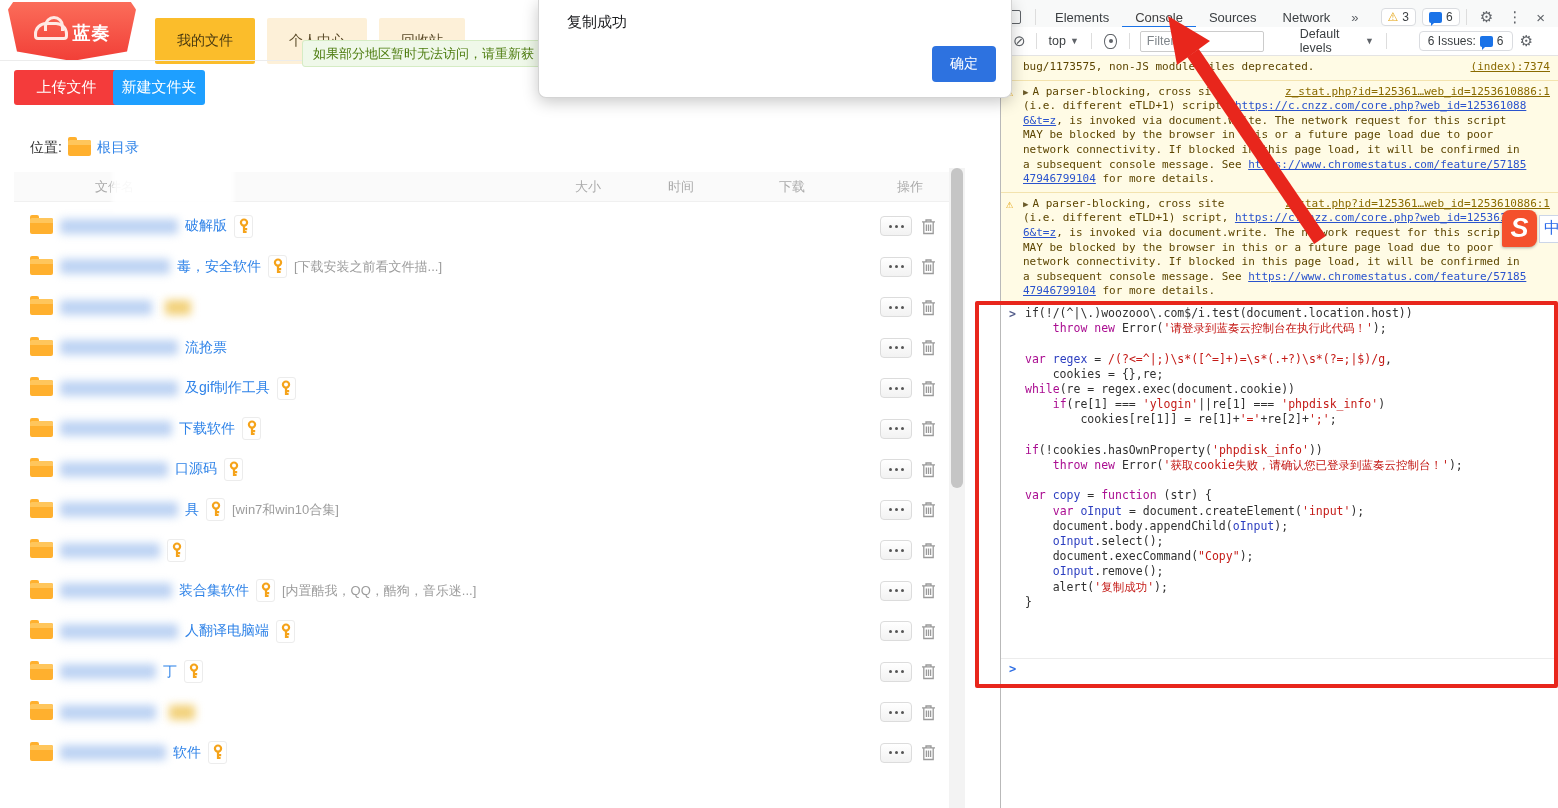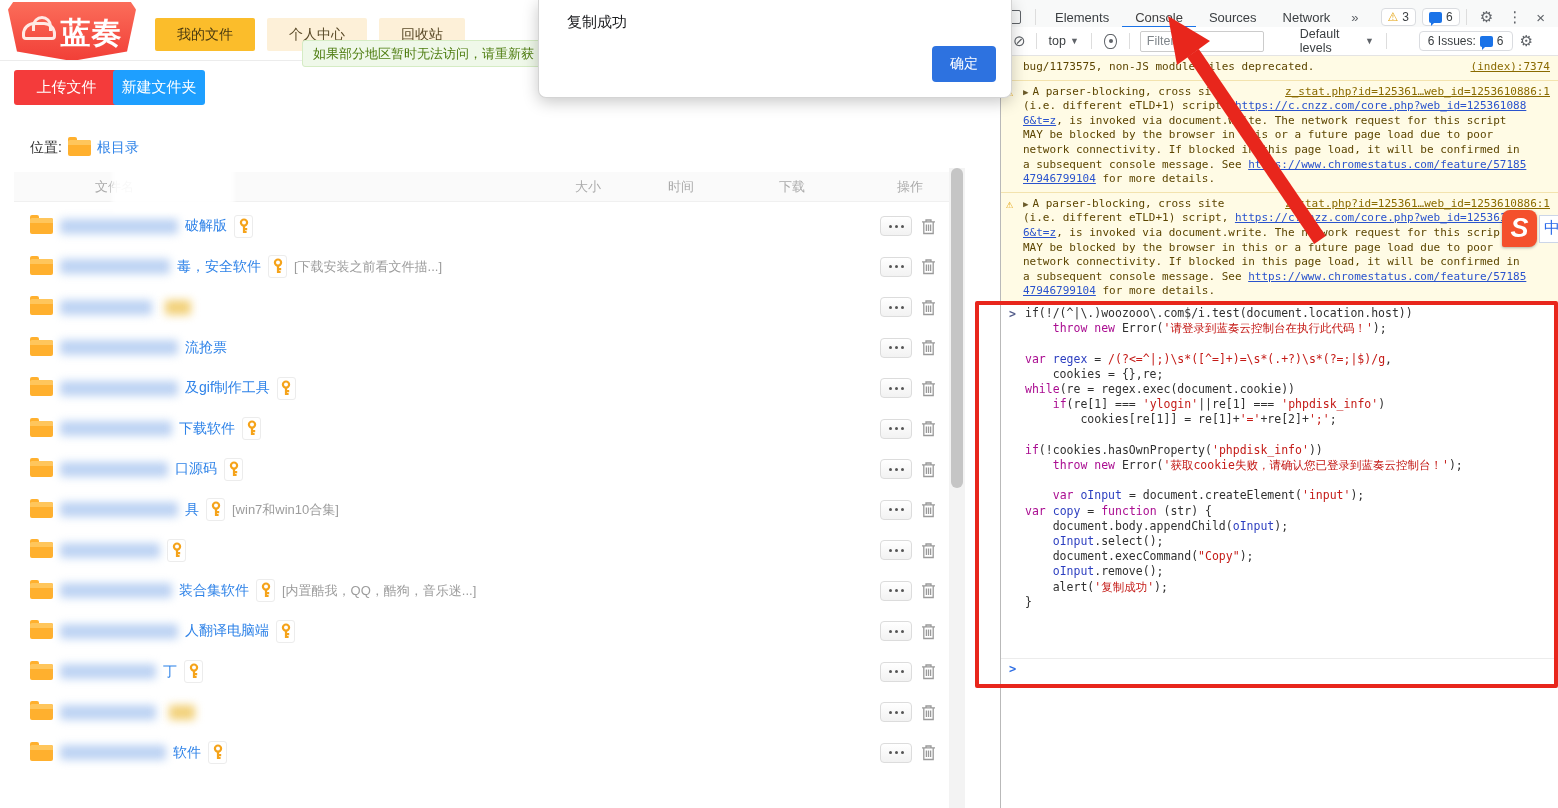--- a/index.html
+++ b/index.html
@@ -9,23 +9,23 @@
   
   .lz { position:absolute; inset:0; width:1000px; z-index:1; }
   .lz-logo { position:absolute; left:8px; top:2px; width:128px; height:62px;
     background:linear-gradient(180deg,#fb6d5a,#f13c35);
     clip-path:polygon(4% 0,96% 0,100% 12%,93% 80%,50% 95%,7% 80%,0 12%);
     display:flex; align-items:center; justify-content:center; gap:5px; }
   .lz-cloud { width:34px; height:18px; background:transparent; border:3px solid #ffe9e4;
     border-radius:12px 12px 4px 4px; position:relative; top:-2px; }
   .lz-cloud:before { content:""; position:absolute; left:7px; top:-9px; width:14px; height:12px;
     border:3px solid #ffe9e4; border-bottom:none; border-radius:10px 10px 0 0; }
-  .lz-logo-text { color:#fff; font-size:30px; font-weight:bold; letter-spacing:1px; }
+  .lz-logo-text { color:#fff; font-size:18px; font-weight:bold; letter-spacing:1px; }
   .lz-tabs { position:absolute; left:155px; top:18px; display:flex; gap:12px; }
-  .lz-tab { height:33px; padding:0 22px; display:flex; align-items:center; font-size:14px;
+  .lz-tab { height:46px; padding:0 22px; display:flex; align-items:center; font-size:14px;
     color:#5a4a28; background:#fdf0d8; border-radius:2px; cursor:pointer; }
   .lz-tab.active { background:#fbbd2b; color:#4a3a10; }
   .lz-topline { position:absolute; left:0; top:60px; width:966px; height:1px; background:#ececec; }
   .lz-notice { position:absolute; left:302px; top:40px; width:330px; height:27px;
     background:#eff8e9; border:1px solid #d5ecc4; border-radius:3px; color:#4d7c0f;
     font-size:13px; line-height:25px; padding:0 10px; white-space:nowrap; overflow:hidden; }
   .lz-btn { position:absolute; top:70px; height:35px; border:none; border-radius:3px;
     color:#fff; font-size:15px; cursor:pointer; font-family:inherit; }
   .btn-upload { left:14px; width:105px; background:#f43b3b; }
   .btn-newfolder { left:113px; width:92px; background:#1e9fff; }
@@ -573,22 +573,22 @@
       <div class="code-line">&nbsp;</div>
       <div class="code-line"><span class="tk-kw">var</span><span class="tk-vr"> regex</span><span class="tk-pl"> = </span><span class="tk-st">/(?&lt;=^|;)\s*([^=]+)=\s*(.+?)\s*(?=;|$)/g</span><span class="tk-pl">,</span></div>
       <div class="code-line"><span class="tk-pl">    cookies = {},re;</span></div>
       <div class="code-line"><span class="tk-kw">while</span><span class="tk-pl">(re = regex.exec(document.cookie))</span></div>
       <div class="code-line"><span class="tk-pl">    </span><span class="tk-kw">if</span><span class="tk-pl">(re[1] === </span><span class="tk-st">'ylogin'</span><span class="tk-pl">||re[1] === </span><span class="tk-st">'phpdisk_info'</span><span class="tk-pl">)</span></div>
       <div class="code-line"><span class="tk-pl">        cookies[re[1]] = re[1]+</span><span class="tk-st">'='</span><span class="tk-pl">+re[2]+</span><span class="tk-st">';'</span><span class="tk-pl">;</span></div>
       <div class="code-line">&nbsp;</div>
       <div class="code-line"><span class="tk-kw">if</span><span class="tk-pl">(!cookies.hasOwnProperty(</span><span class="tk-st">'phpdisk_info'</span><span class="tk-pl">))</span></div>
       <div class="code-line"><span class="tk-pl">    </span><span class="tk-kw">throw new</span><span class="tk-pl"> Error(</span><span class="tk-st">'获取cookie失败，请确认您已登录到蓝奏云控制台！'</span><span class="tk-pl">);</span></div>
       <div class="code-line">&nbsp;</div>
+      <div class="code-line"><span class="tk-kw">var</span><span class="tk-vr"> copy</span><span class="tk-pl"> = </span><span class="tk-kw">function</span><span class="tk-pl"> (str) {</span></div>
       <div class="code-line"><span class="tk-pl">    </span><span class="tk-kw">var</span><span class="tk-vr"> oInput</span><span class="tk-pl"> = document.createElement(</span><span class="tk-st">'input'</span><span class="tk-pl">);</span></div>
-      <div class="code-line"><span class="tk-kw">var</span><span class="tk-vr"> copy</span><span class="tk-pl"> = </span><span class="tk-kw">function</span><span class="tk-pl"> (str) {</span></div>
       <div class="code-line"><span class="tk-pl">    document.body.appendChild(</span><span class="tk-vr">oInput</span><span class="tk-pl">);</span></div>
       <div class="code-line"><span class="tk-pl">    </span><span class="tk-vr">oInput</span><span class="tk-pl">.select();</span></div>
       <div class="code-line"><span class="tk-pl">    document.execCommand(</span><span class="tk-st">"Copy"</span><span class="tk-pl">);</span></div>
       <div class="code-line"><span class="tk-pl">    </span><span class="tk-vr">oInput</span><span class="tk-pl">.remove();</span></div>
       <div class="code-line"><span class="tk-pl">    alert(</span><span class="tk-st">'复制成功'</span><span class="tk-pl">);</span></div>
       <div class="code-line"><span class="tk-pl">}</span></div>
       <div class="code-line">&nbsp;</div>
     </div>
   <div class="console-inrule"></div>
   <span class="prompt-chevron">&gt;</span>

